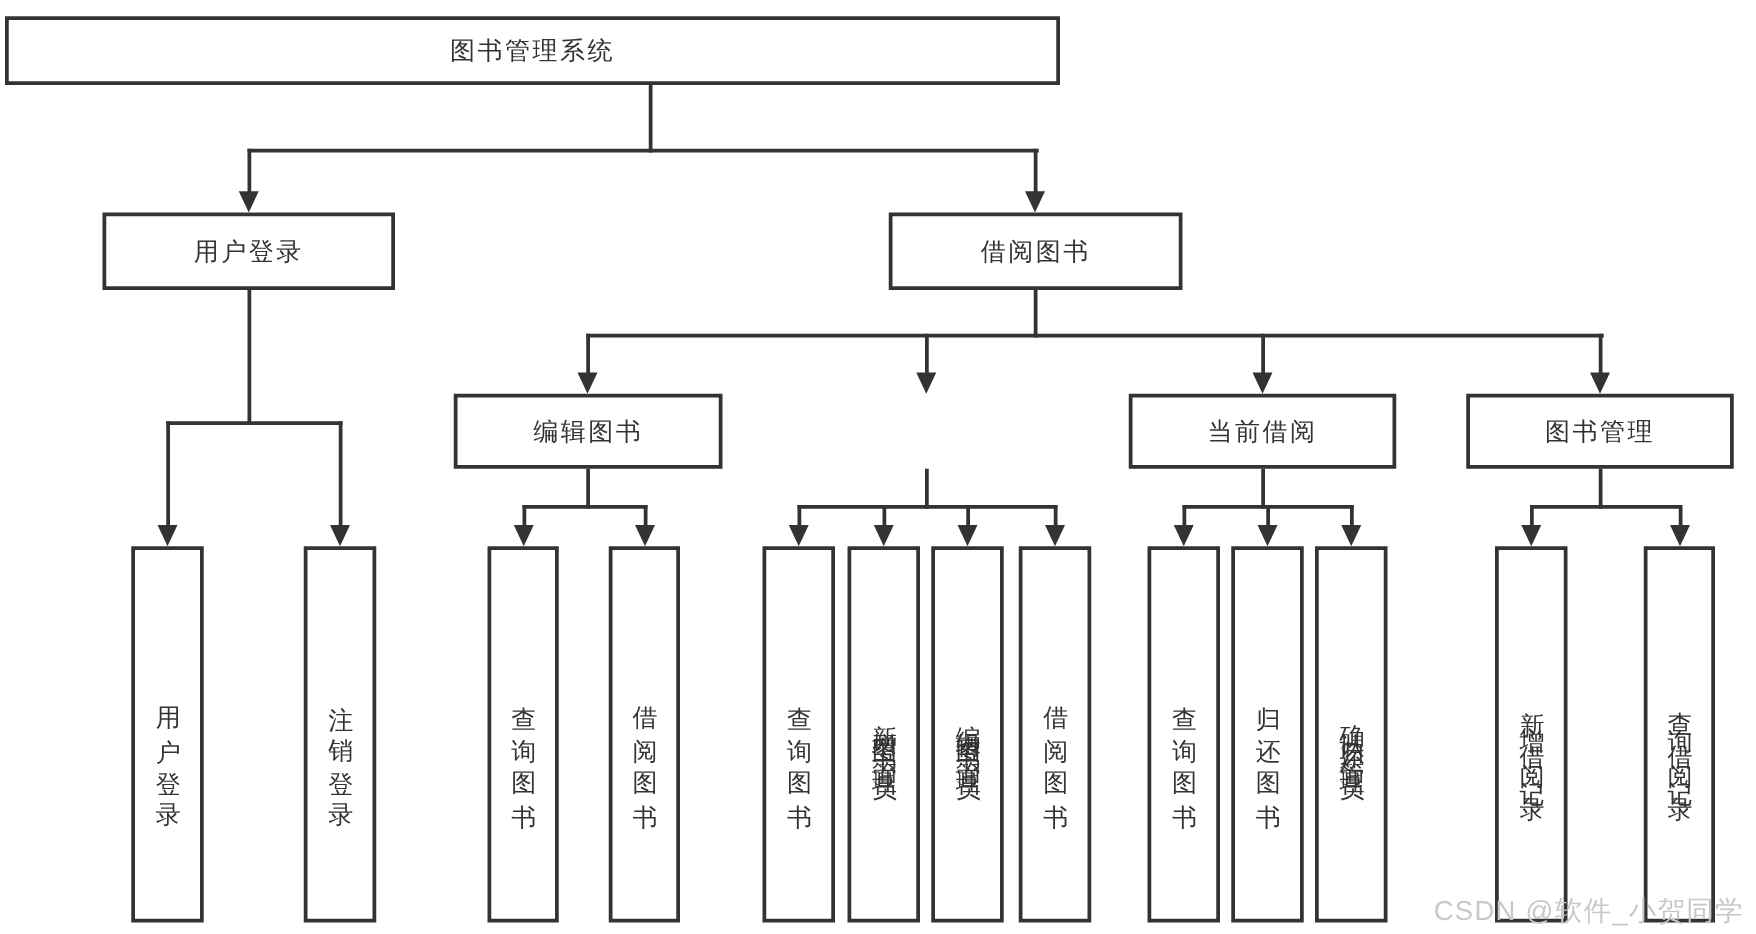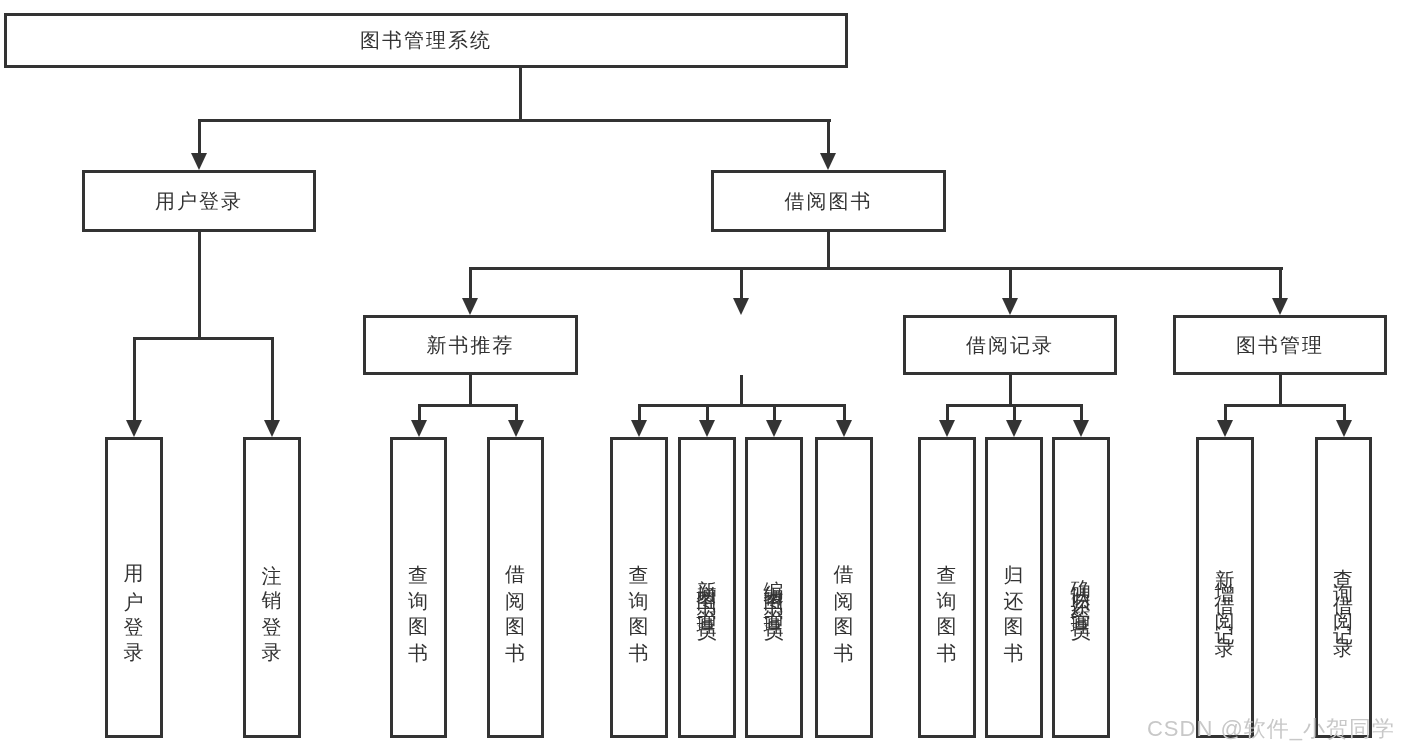--- a/index.html
+++ b/index.html
@@ -97,24 +97,24 @@
   <div class="vline" style="left:469px;top:267px;height:33px"></div>
   <div class="arrow" style="left:462px;top:298px"></div>
   <div class="vline" style="left:740px;top:267px;height:33px"></div>
   <div class="arrow" style="left:733px;top:298px"></div>
   <div class="vline" style="left:1009px;top:267px;height:33px"></div>
   <div class="arrow" style="left:1002px;top:298px"></div>
   <div class="vline" style="left:1279px;top:267px;height:33px"></div>
   <div class="arrow" style="left:1272px;top:298px"></div>
 
   <div class="hbox" style="left:363px;top:315px;width:215px;height:60px">
-    <span class="lbl">新书推荐</span>
+    <span class="lbl">编辑图书</span>
   </div>
   <div class="hbox" style="left:903px;top:315px;width:214px;height:60px">
-    <span class="lbl">借阅记录</span>
+    <span class="lbl">当前借阅</span>
   </div>
   <div class="hbox" style="left:1173px;top:315px;width:214px;height:60px">
     <span class="lbl">图书管理</span>
   </div>
 
   <div class="vline" style="left:469px;top:375px;height:32px"></div>
   <div class="hline" style="left:418px;top:404px;width:100px"></div>
   <div class="vline" style="left:418px;top:404px;height:18px"></div>
   <div class="arrow" style="left:411px;top:420px"></div>
   <div class="vline" style="left:515px;top:404px;height:18px"></div>

